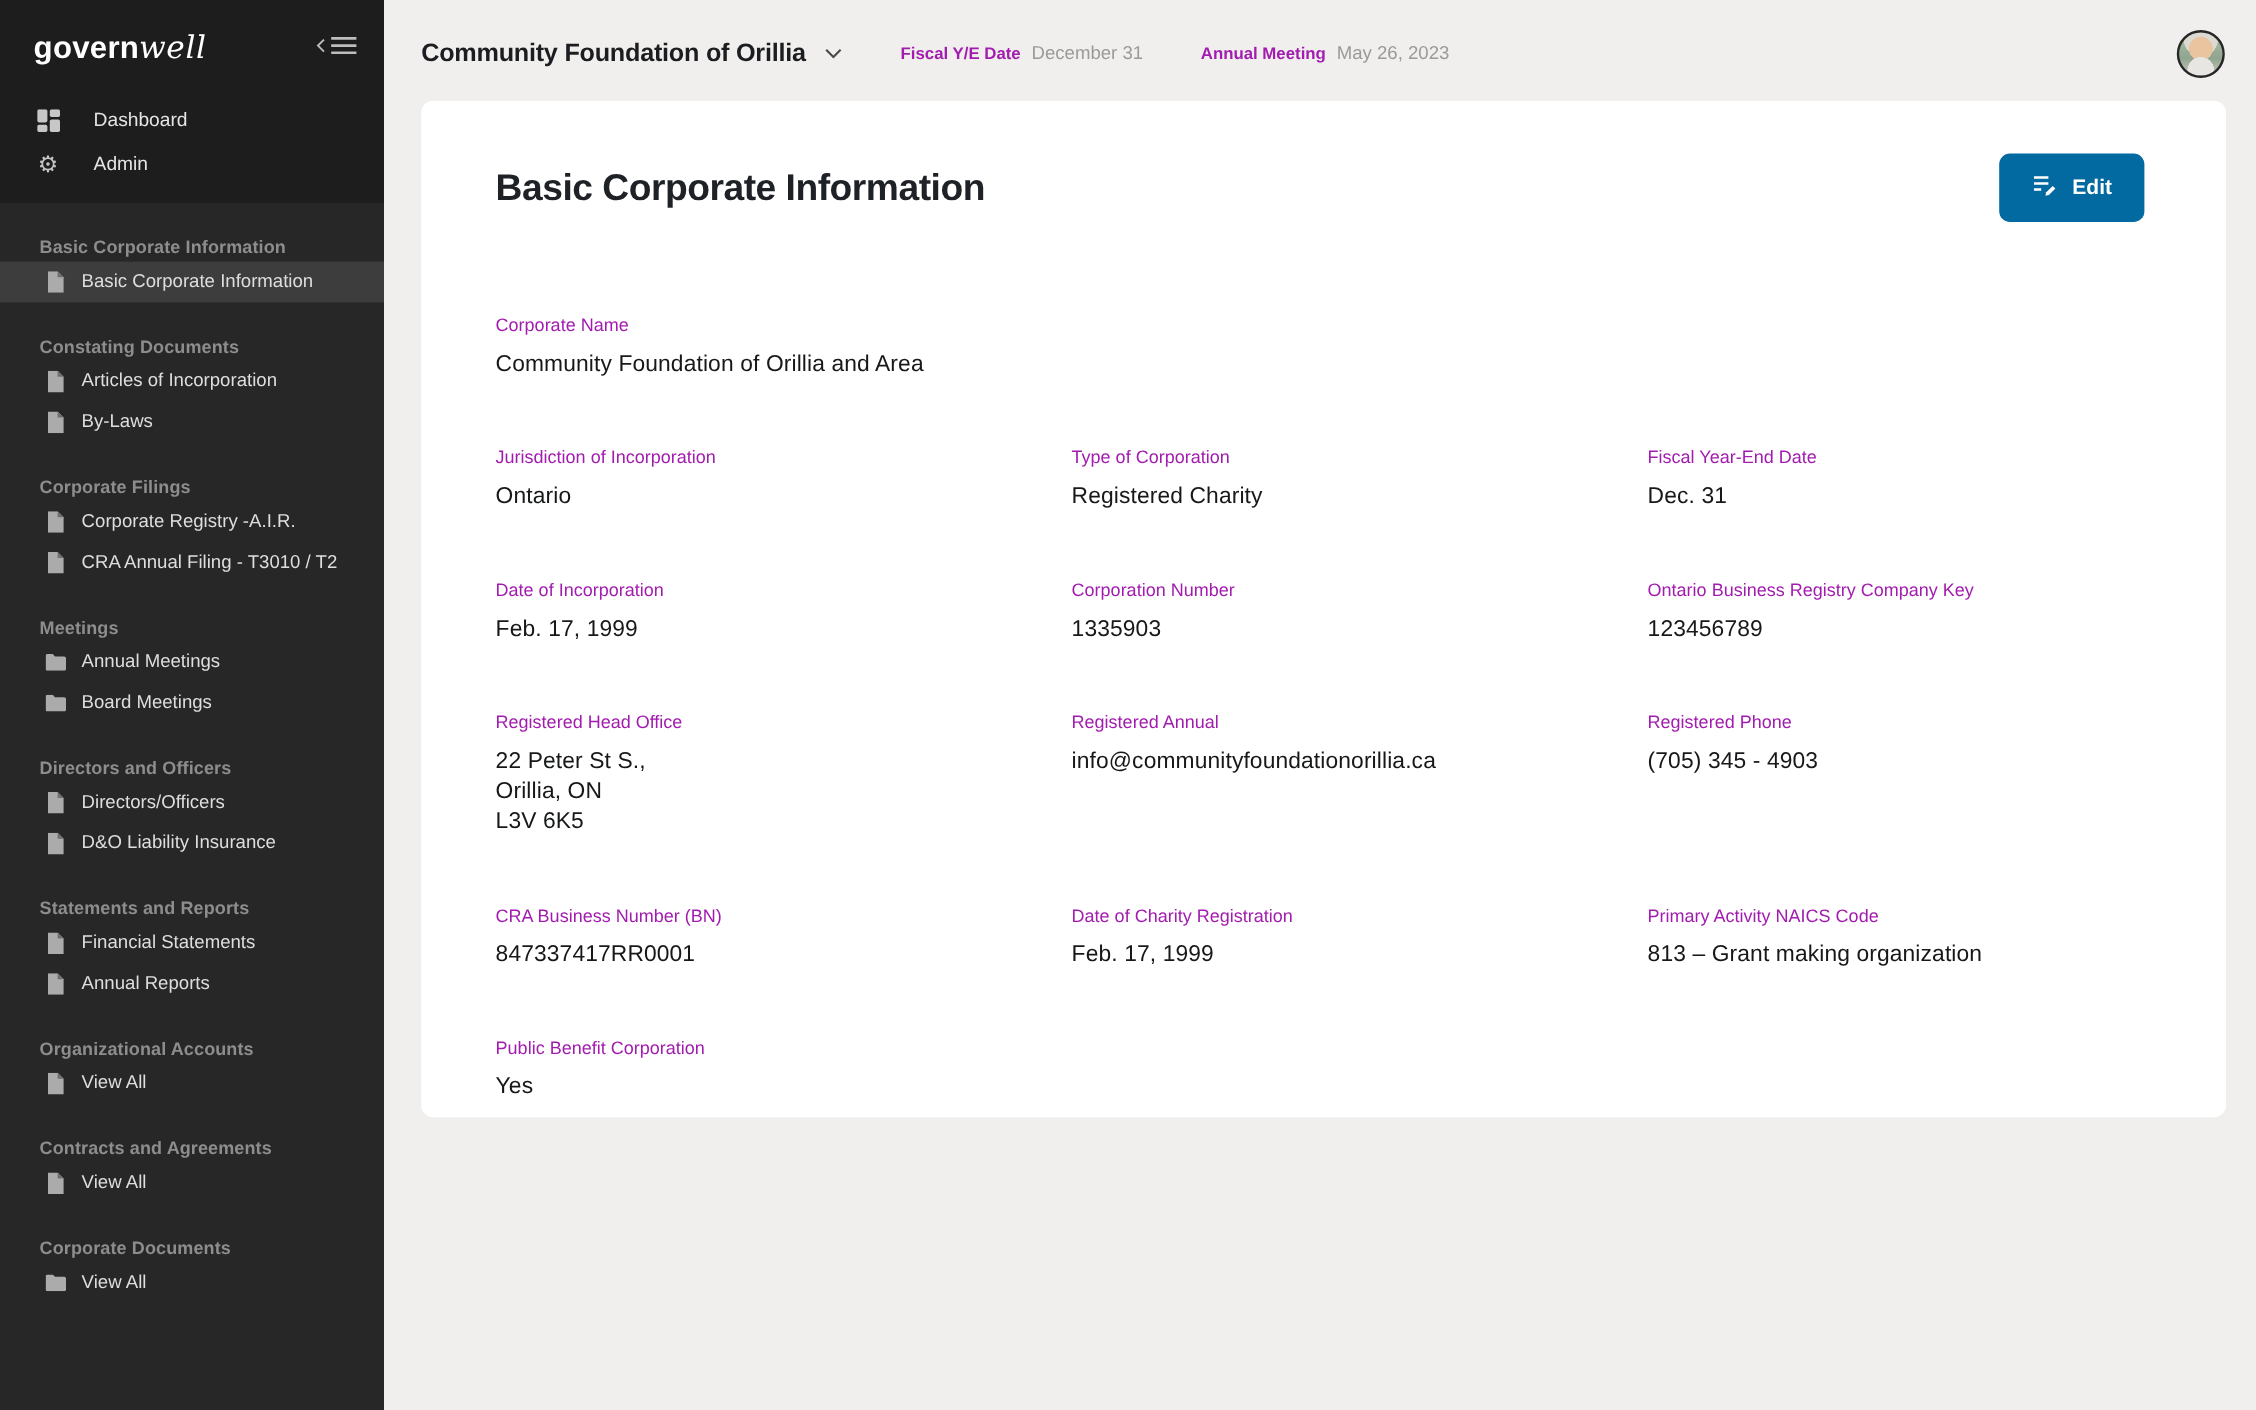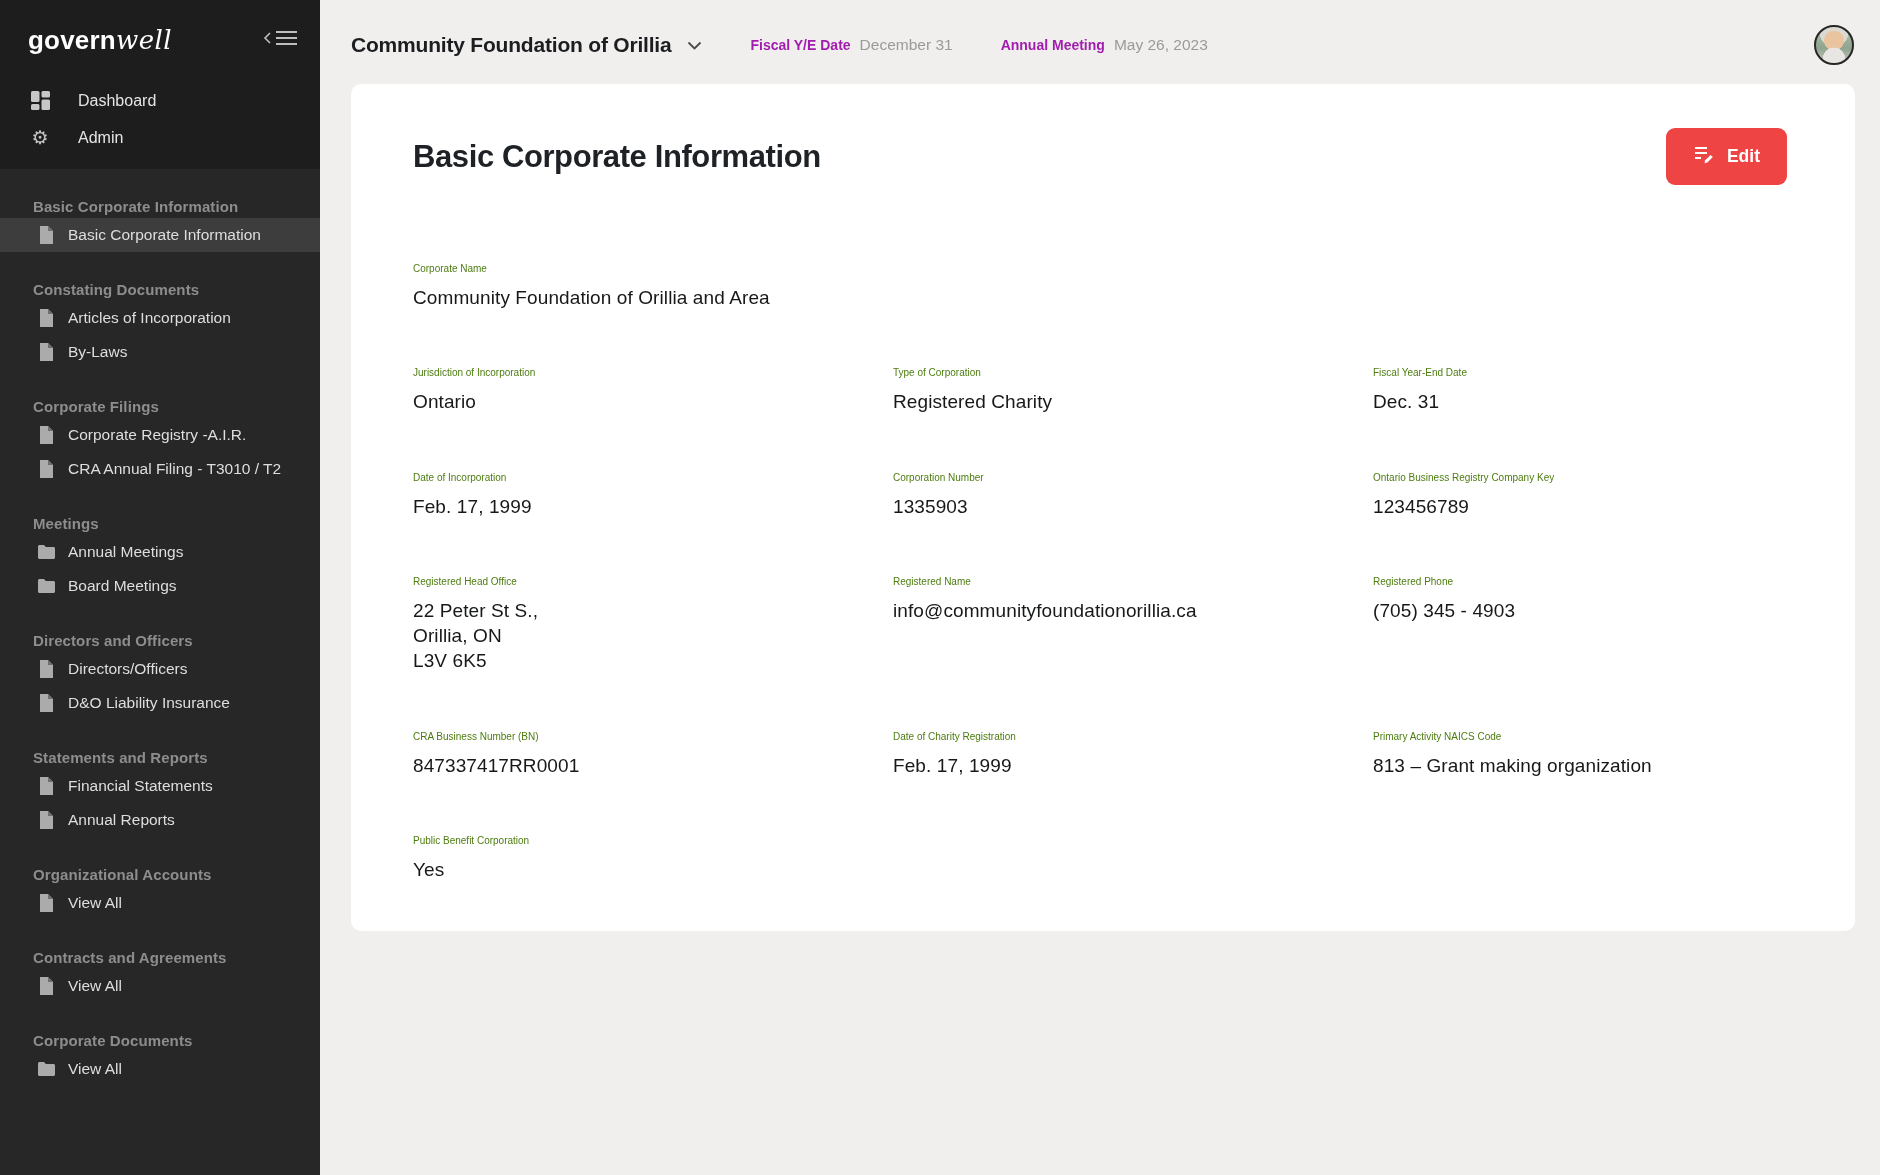--- a/index.html
+++ b/index.html
@@ -78,36 +78,36 @@
   .card {
     margin:10px 25px 0 31px;
     height:847px;
     background:#ffffff;
     border-radius:10px;
     padding:44px 68px 0 62px;
   }
   .card-head { display:flex; justify-content:space-between; align-items:center; }
   .card-title { font-size:31px; font-weight:700; color:#1e2126; letter-spacing:-0.4px; }
   .edit-btn {
-    background:#ef4444; color:#ffffff;
+    background:#0369a1; color:#ffffff;
     border:none; border-radius:9px;
     height:57px; padding:0 27px;
     font-family:"Liberation Sans", sans-serif;
     font-size:17.5px; font-weight:600;
     display:flex; align-items:center; gap:13px;
     cursor:pointer;
   }
 
   .fields { margin-top:78px; }
   .field-row {
     display:grid;
     grid-template-columns:480px 480px 1fr;
     margin-bottom:57px;
   }
-  .field-label { font-size:10px; color:#4d7c0f; line-height:1.2; }
+  .field-label { font-size:15px; color:#a21caf; line-height:1.2; }
   .field-value { font-size:19px; color:#17181a; margin-top:10px; line-height:1.33; letter-spacing:0.1px; }
 </style>
 </head>
 <body>
 
 <aside class="sidebar">
   <div class="sidebar-top">
     <div class="logo-row">
       <div class="logo">
         <span class="logo-bold">govern</span><span class="logo-serif">well</span>
@@ -383,21 +383,21 @@
       <div class="field-row">
         <div class="field">
           <div class="field-label">Registered Head Office</div>
           <div class="field-value">
             <div>22 Peter St S.,</div>
             <div>Orillia, ON</div>
             <div>L3V 6K5</div>
           </div>
         </div>
         <div class="field">
-          <div class="field-label">Registered Name</div>
+          <div class="field-label">Registered Annual</div>
           <div class="field-value">info@communityfoundationorillia.ca</div>
         </div>
         <div class="field">
           <div class="field-label">Registered Phone</div>
           <div class="field-value">(705) 345 - 4903</div>
         </div>
       </div>
 
       <div class="field-row">
         <div class="field">

